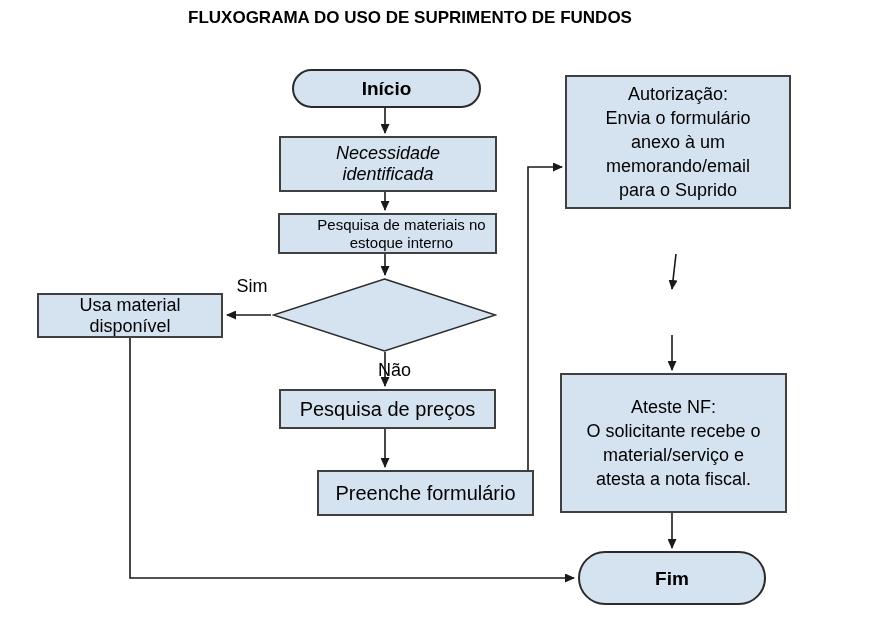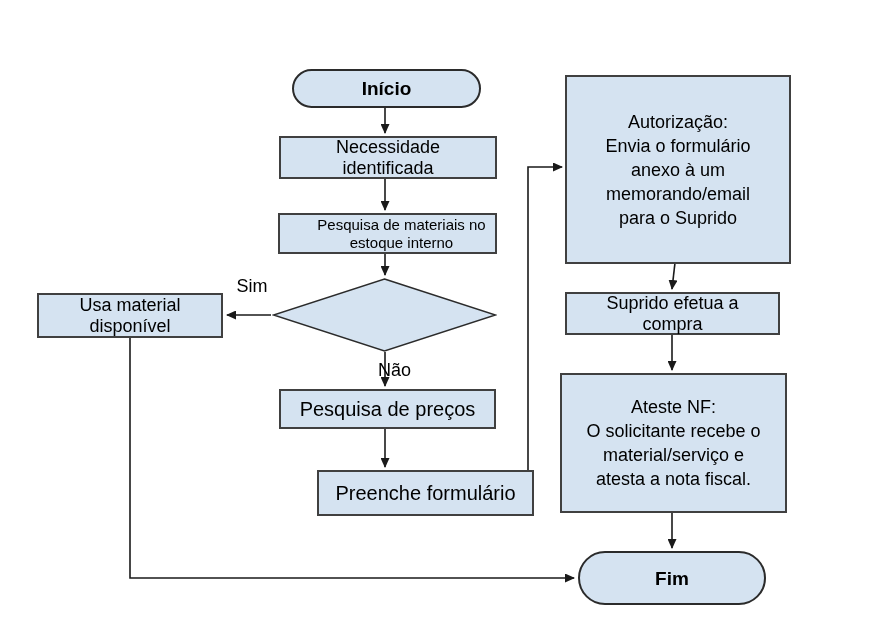--- a/index.html
+++ b/index.html
@@ -18,43 +18,44 @@
         box-sizing:border-box;text-align:center;}
   .rect{background:var(--node-fill,#d5e3f1);border:2px solid var(--node-border,#404040);}
   .terminator{background:var(--node-fill,#d5e3f1);border:2px solid #2b2b2b;}
   .lbl{white-space:pre-line;line-height:21px;font-size:18px;}
   .lbl.bold{font-weight:bold;font-size:19px;}
   .lbl.small{font-size:15px;line-height:18px;}
   .lbl.big{font-size:20px;line-height:22px;}
   .lbl.tall{line-height:24px;}
 
   #n-inicio{left:292px;top:69px;width:189px;height:39px;border-radius:20px;}
-  #n-necessidade{left:279px;top:136px;width:218px;height:43px;}
+  #n-necessidade{left:279px;top:136px;width:218px;height:56px;font-style:italic;}
   #n-pesq-materiais{left:278px;top:213px;width:219px;height:41px;padding-left:28px;}
   #n-decision{left:272px;top:278px;width:225px;height:74px;background:none;border:none;}
   #n-decision svg{position:absolute;left:0;top:0;width:100%;height:100%;}
   #n-decision svg polygon{fill:var(--node-fill,#d5e3f1);stroke:#2b2b2b;stroke-width:1.5;}
   #n-decision .lbl{position:relative;}
   #n-usa-material{left:37px;top:293px;width:186px;height:45px;}
   #n-pesq-precos{left:279px;top:389px;width:217px;height:40px;}
   #n-preenche{left:279px;top:470px;width:217px;height:46px;margin-left:38px;}
-  #n-autorizacao{left:565px;top:75px;width:226px;height:189px;}
+  #n-autorizacao{left:565px;top:75px;width:226px;height:134px;}
   #n-suprido{left:565px;top:292px;width:215px;height:43px;}
   #n-ateste{left:560px;top:373px;width:227px;height:140px;}
   #n-fim{left:578px;top:551px;width:188px;height:54px;border-radius:27px;}
 
   .edge-label{position:absolute;font-size:18px;}
   #lbl-sim{left:224px;top:276px;width:56px;text-align:center;}
   #lbl-nao{left:378px;top:360px;}
 </style>
 </head>
 <body>
 
 <div class="canvas">
 
+  <div class="title">FLUXOGRAMA DO USO DE SUPRIMENTO DE FUNDOS</div>
 
   <svg class="connectors" viewBox="0 0 879 642" xmlns="http://www.w3.org/2000/svg">
     <defs>
       <marker id="arrow" markerWidth="10" markerHeight="9" refX="9" refY="4.5" orient="auto" markerUnits="userSpaceOnUse">
         <path d="M0,0 L10,4.5 L0,9 z"></path>
       </marker>
     </defs>
     <line class="conn" x1="385" y1="108" x2="385" y2="133" marker-end="url(#arrow)"></line>
     <line class="conn" x1="385" y1="179" x2="385" y2="210" marker-end="url(#arrow)"></line>
     <line class="conn" x1="385" y1="254" x2="385" y2="275" marker-end="url(#arrow)"></line>
@@ -102,24 +103,20 @@
   </div>
 
   <div class="node rect" id="n-autorizacao">
     <span class="lbl tall">Autorização:
 Envia o formulário
 anexo à um
 memorando/email
 para o Suprido</span>
   </div>
 
-  <div class="node rect" id="n-suprido">
-    <span class="lbl">Suprido efetua a
-compra</span>
-  </div>
 
   <div class="node rect" id="n-ateste">
     <span class="lbl tall">Ateste NF:
 O solicitante recebe o
 material/serviço e
 atesta a nota fiscal.</span>
   </div>
 
   <div class="node terminator" id="n-fim">
     <span class="lbl bold">Fim</span>

